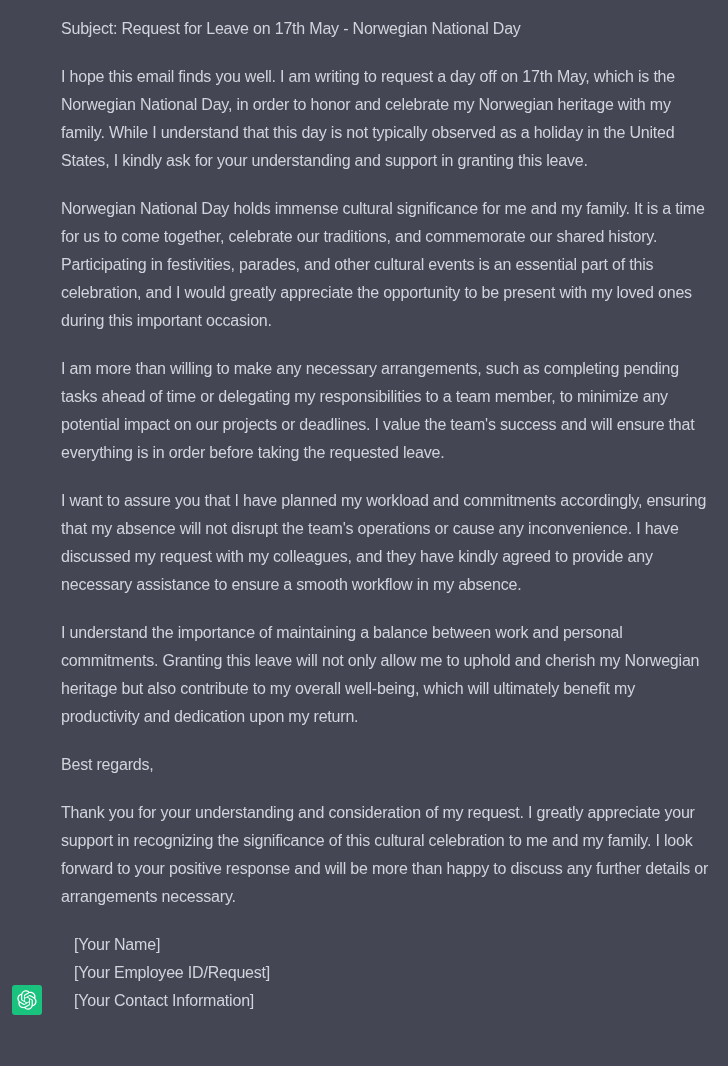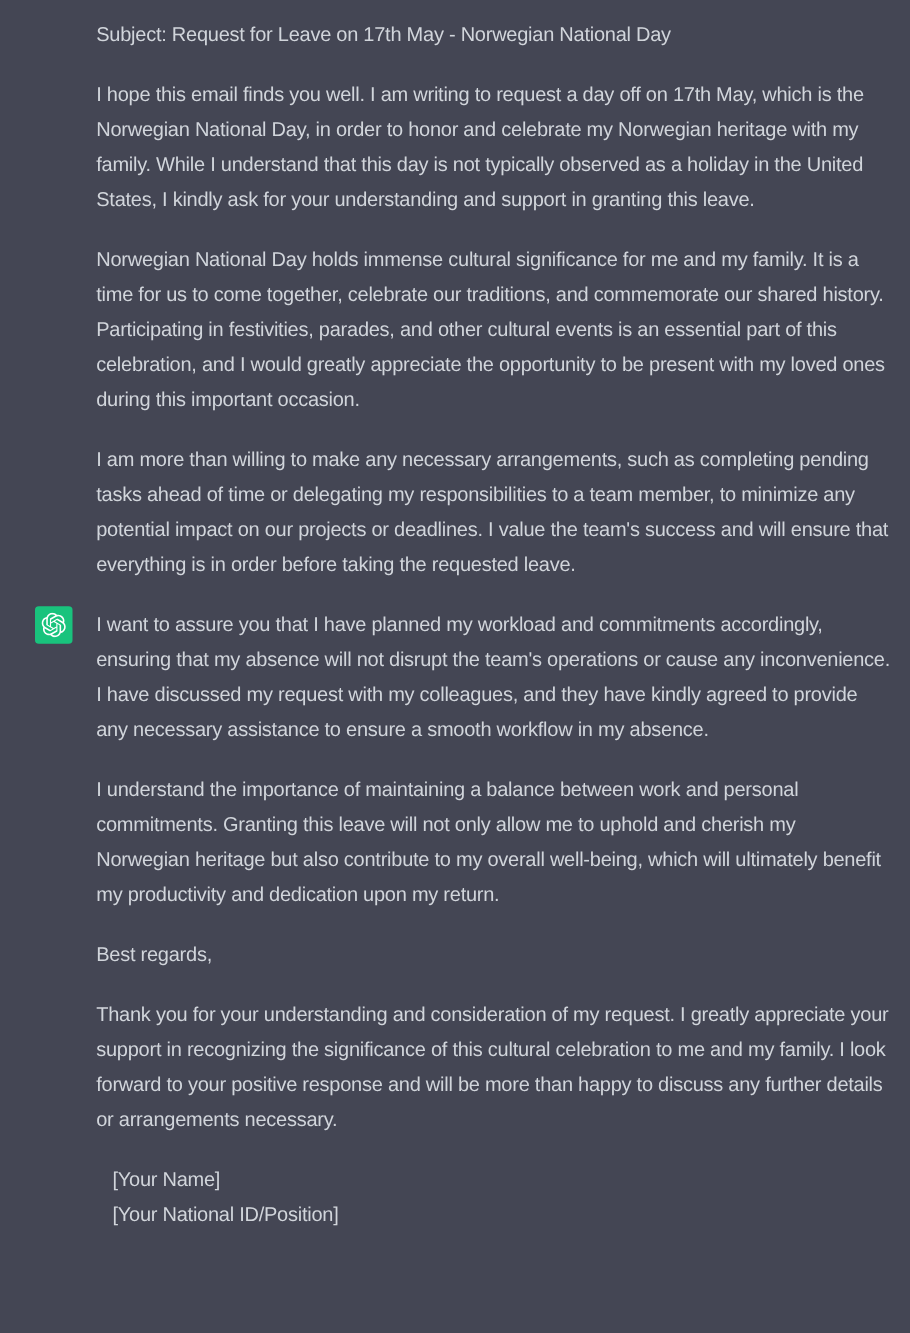--- a/index.html
+++ b/index.html
@@ -13,22 +13,22 @@
     width: 728px;
     height: 1066px;
     overflow: hidden;
   }
   body {
     background: var(--background);
     font-family: "Liberation Sans", "DejaVu Sans", sans-serif;
   }
   .message {
     display: flex;
-    align-items: center;
-    padding: 15px 15px 0 28px;
+    align-items: flex-end;
+    padding: 15px 15px 0 12px;
   }
   .avatar {
     flex: 0 0 auto;
     width: 30px;
     height: 30px;
     margin-top: -2px;
     background: var(--avatar-green);
     border-radius: 3px;
     display: flex;
     align-items: center;
@@ -71,16 +71,17 @@
     <p>Subject: Request for Leave on 17th May - Norwegian National Day</p>
     <p>I hope this email finds you well. I am writing to request a day off on 17th May, which is the Norwegian National Day, in order to honor and celebrate my Norwegian heritage with my family. While I understand that this day is not typically observed as a holiday in the United States, I kindly ask for your understanding and support in granting this leave.</p>
     <p>Norwegian National Day holds immense cultural significance for me and my family. It is a time for us to come together, celebrate our traditions, and commemorate our shared history. Participating in festivities, parades, and other cultural events is an essential part of this celebration, and I would greatly appreciate the opportunity to be present with my loved ones during this important occasion.</p>
     <p>I am more than willing to make any necessary arrangements, such as completing pending tasks ahead of time or delegating my responsibilities to a team member, to minimize any potential impact on our projects or deadlines. I value the team's success and will ensure that everything is in order before taking the requested leave.</p>
     <p>I want to assure you that I have planned my workload and commitments accordingly, ensuring that my absence will not disrupt the team's operations or cause any inconvenience. I have discussed my request with my colleagues, and they have kindly agreed to provide any necessary assistance to ensure a smooth workflow in my absence.</p>
     <p>I understand the importance of maintaining a balance between work and personal commitments. Granting this leave will not only allow me to uphold and cherish my Norwegian heritage but also contribute to my overall well-being, which will ultimately benefit my productivity and dedication upon my return.</p>
     <p>Best regards,</p>
     <p>Thank you for your understanding and consideration of my request. I greatly appreciate your support in recognizing the significance of this cultural celebration to me and my family. I look forward to your positive response and will be more than happy to discuss any further details or arrangements necessary.</p>
     <p>
       <span class="sig-line">[Your Name]</span>
-      <span class="sig-line">[Your National ID/Position]</span>
+      <span class="sig-line">[Your Employee ID/Request]</span>
+      <span class="sig-line">[Your Contact Information]</span>
     </p>
   </div>
 </div>
 
 </body></html>

